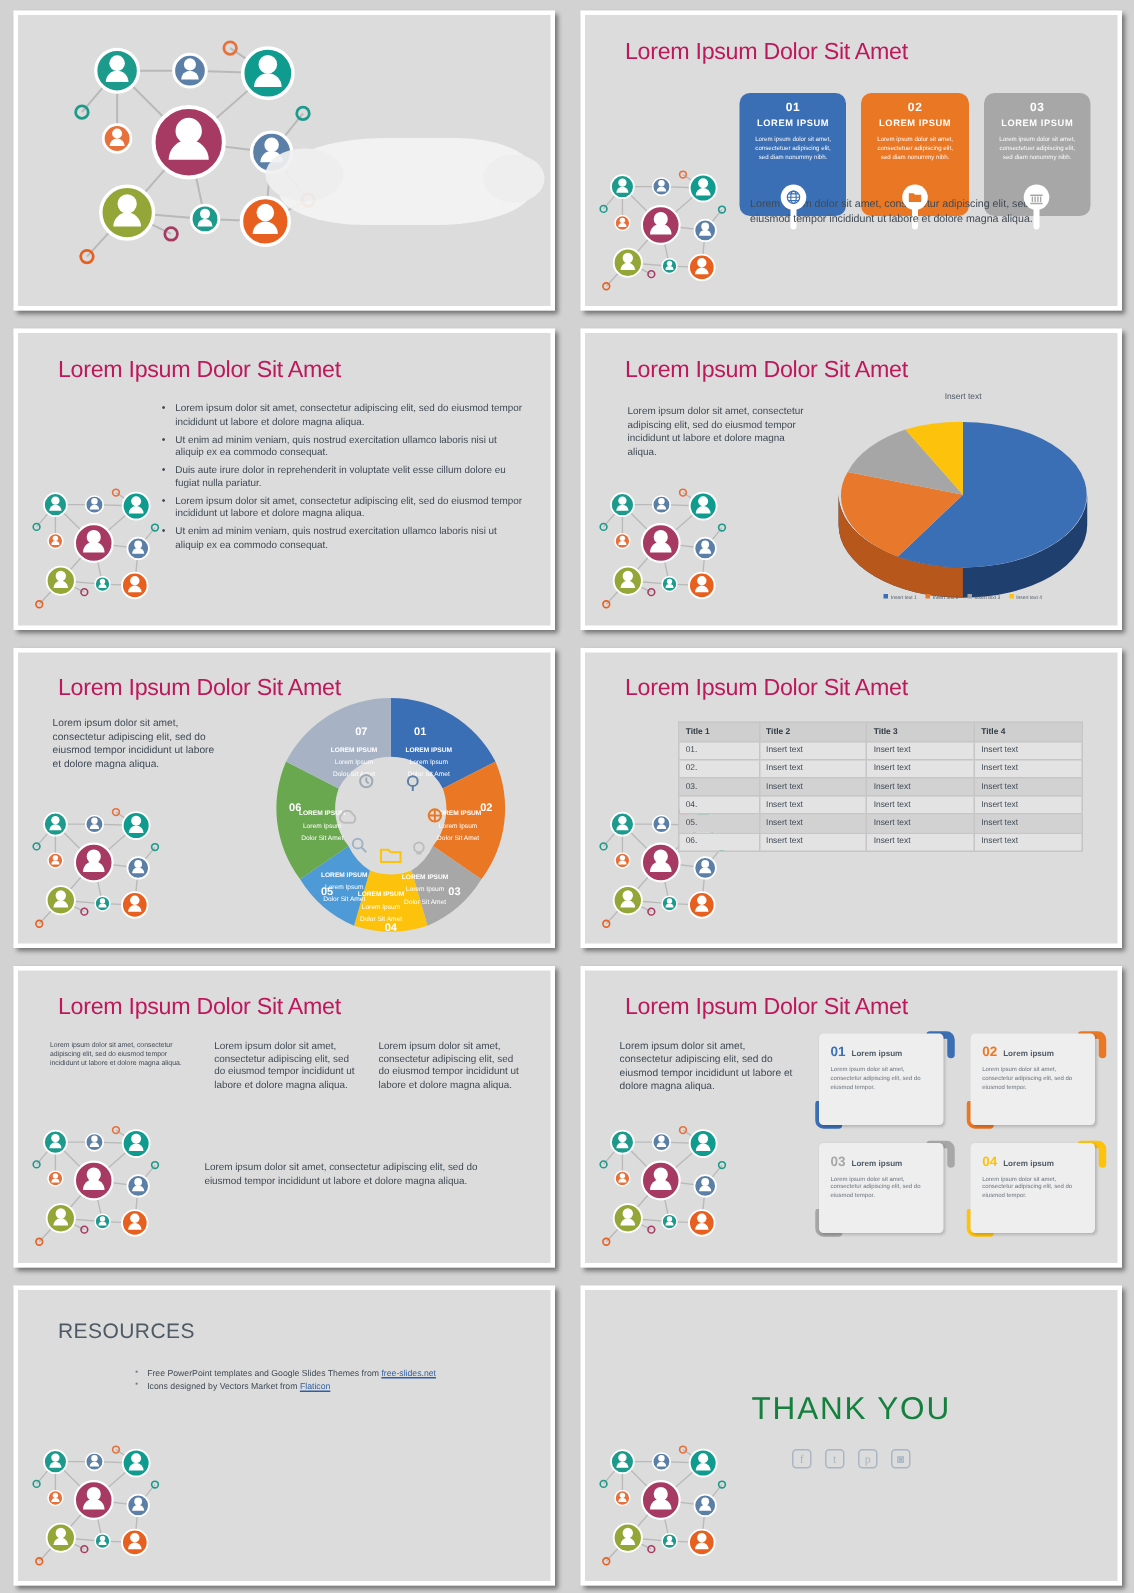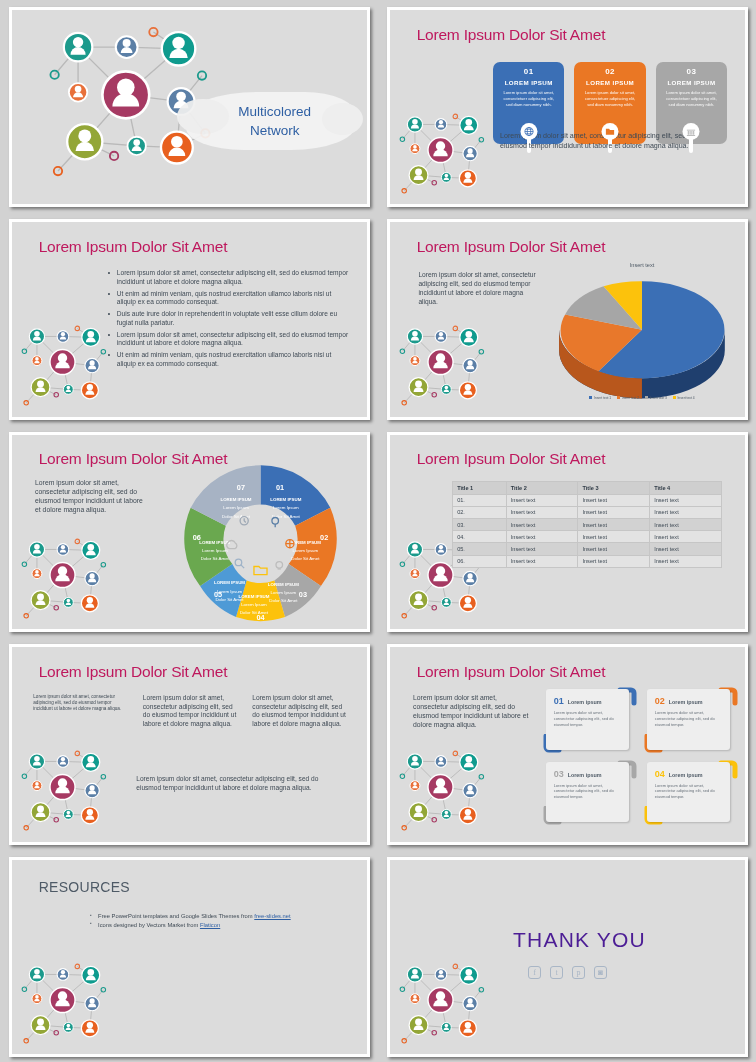--- a/index.html
+++ b/index.html
@@ -145,21 +145,21 @@
   
   .res-title { position:absolute; left:7.5%; top:10%; font-size:14px; color:#4e5a66; letter-spacing:.3px; }
   .res-list { position:absolute; left:22%; top:27%; width:72%; }
   .res-list li { list-style:none; position:relative; padding-left:8px; font-size:5.8px; line-height:1.5; color:#3f4a55; }
   .res-list li::before { content:"▪"; position:absolute; left:0; top:-0.5px; font-size:5px; color:#6a737c; }
   .res-list a { color:#2e5fa3; }
 
   
   .ty {
     position:absolute; left:0; top:35%; width:100%;
-    text-align:center; font-size:21px; color:#4c1d95; letter-spacing:1.2px;margin-left:12px;
+    text-align:center; font-size:21px; color:#15803d; letter-spacing:1.2px;
   }
   .socials { position:absolute; left:0; top:55%; width:100%; display:flex; justify-content:center; gap:9px; }
   .socials .s {
     width:13px; height:13px; border:1px solid #a9b6c6; border-radius:3px;
     display:flex; align-items:center; justify-content:center;
     color:#a9b6c6; font-size:8px; font-family:"Liberation Serif", serif;
   }
 </style>
 </head>
 <body>
@@ -228,24 +228,20 @@
                 </g>
               <g>
                   <circle cx="158" cy="150" r="19" fill="#e8601f" stroke="#fff" stroke-width="2.8"></circle>
                  <circle cx="158" cy="143" r="7" fill="#fff"></circle>
                   <path d="M148 160a10 10 0 0120 0z" fill="#fff"></path>
                 </g>
             </g>
           </svg>
         </div>
         <div class="brush"></div>
-        <div class="brush-title">
-          <div>Multicolored</div>
-          <div>Network</div>
-        </div>
       </div>
     </div>
   </div>
 
   <div class="cell">
     <div class="slide">
       <div class="stage">
         <div class="title">Lorem Ipsum Dolor Sit Amet</div>
 
         <div class="net" style="left:2%; top:52%; width:32%; height:45%;">

